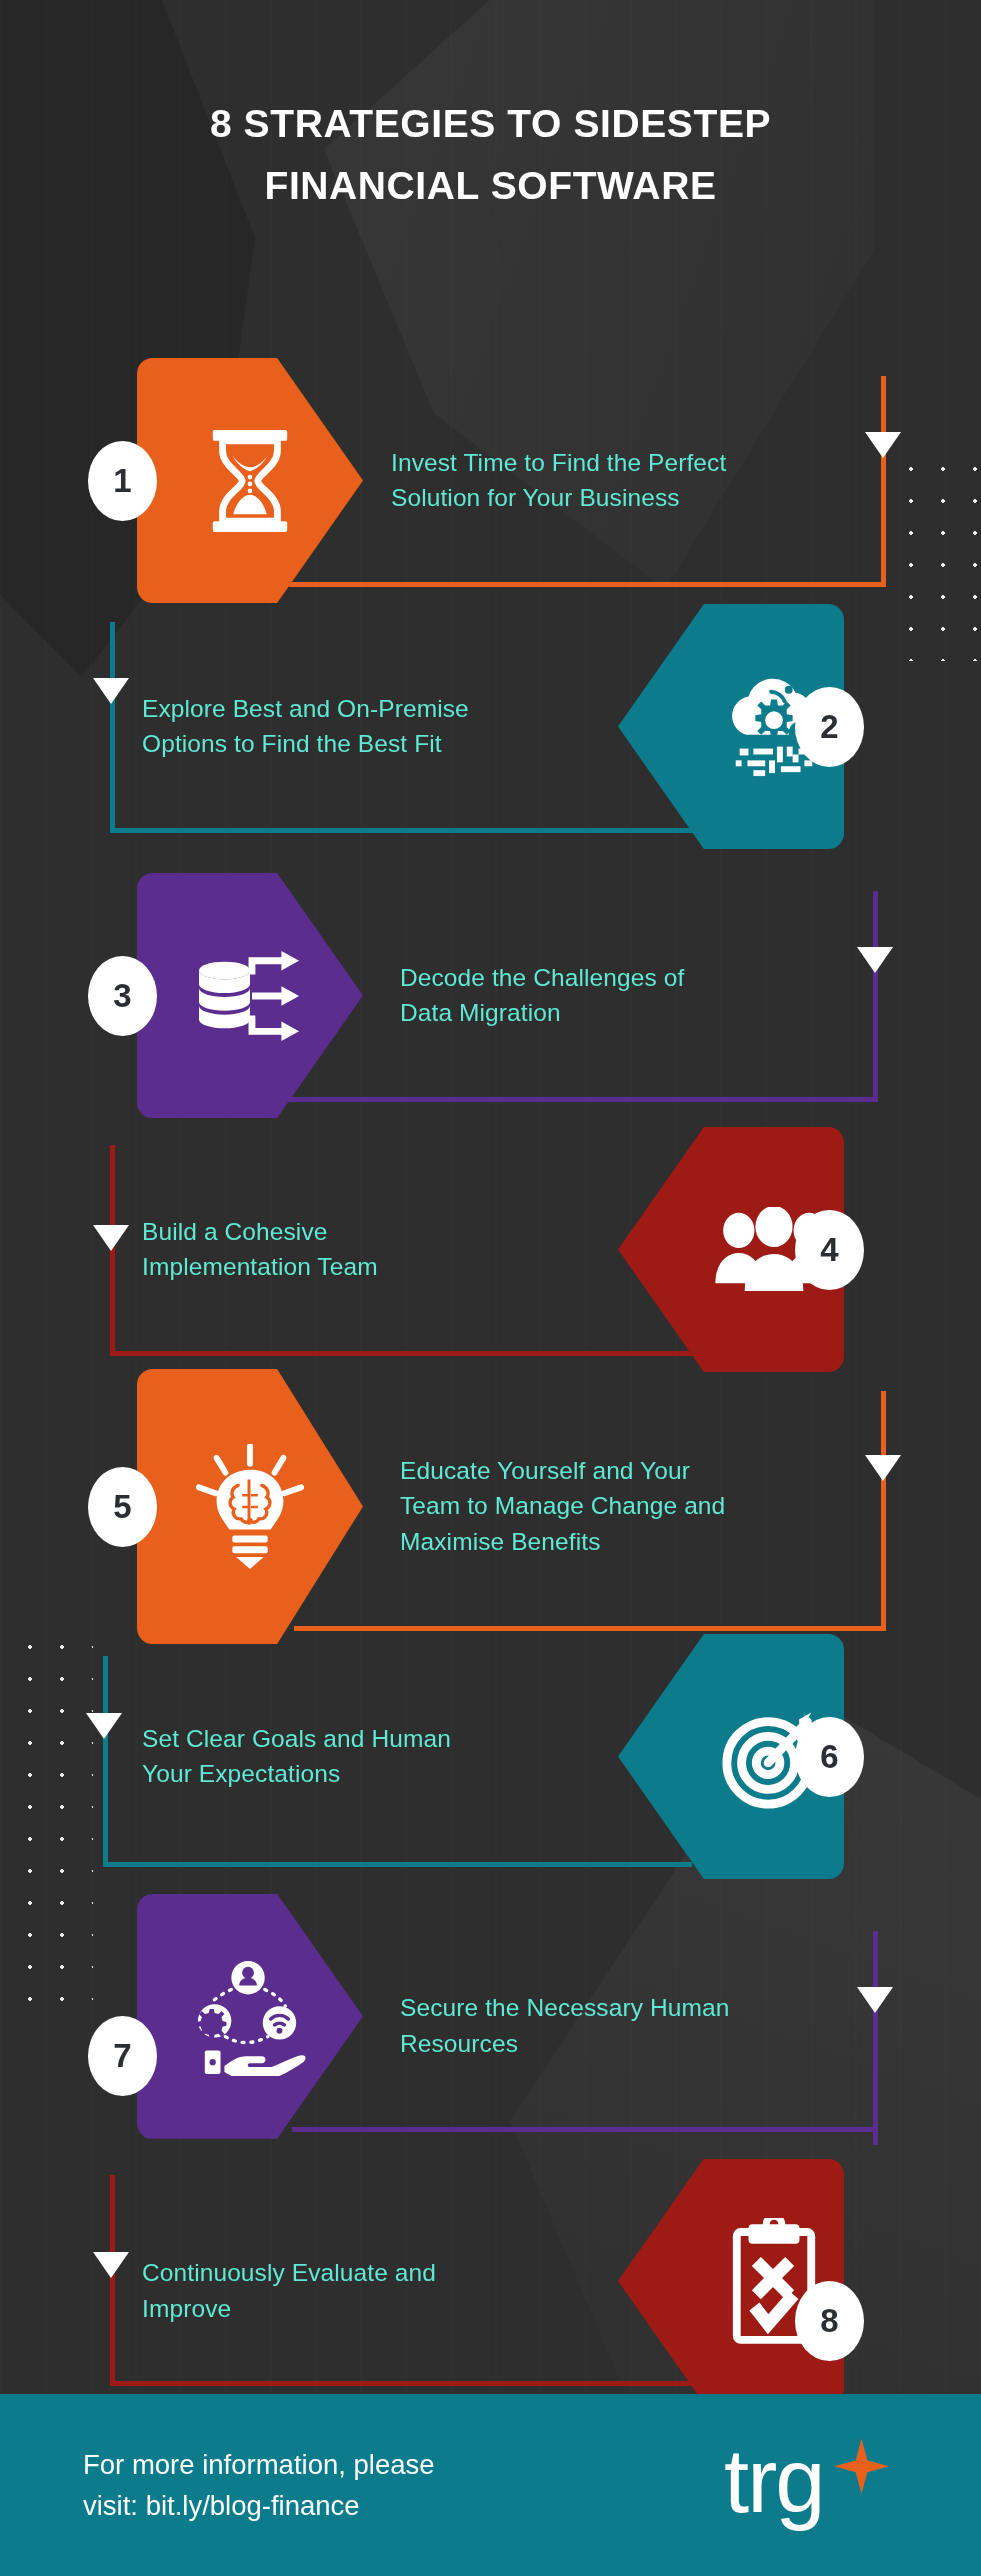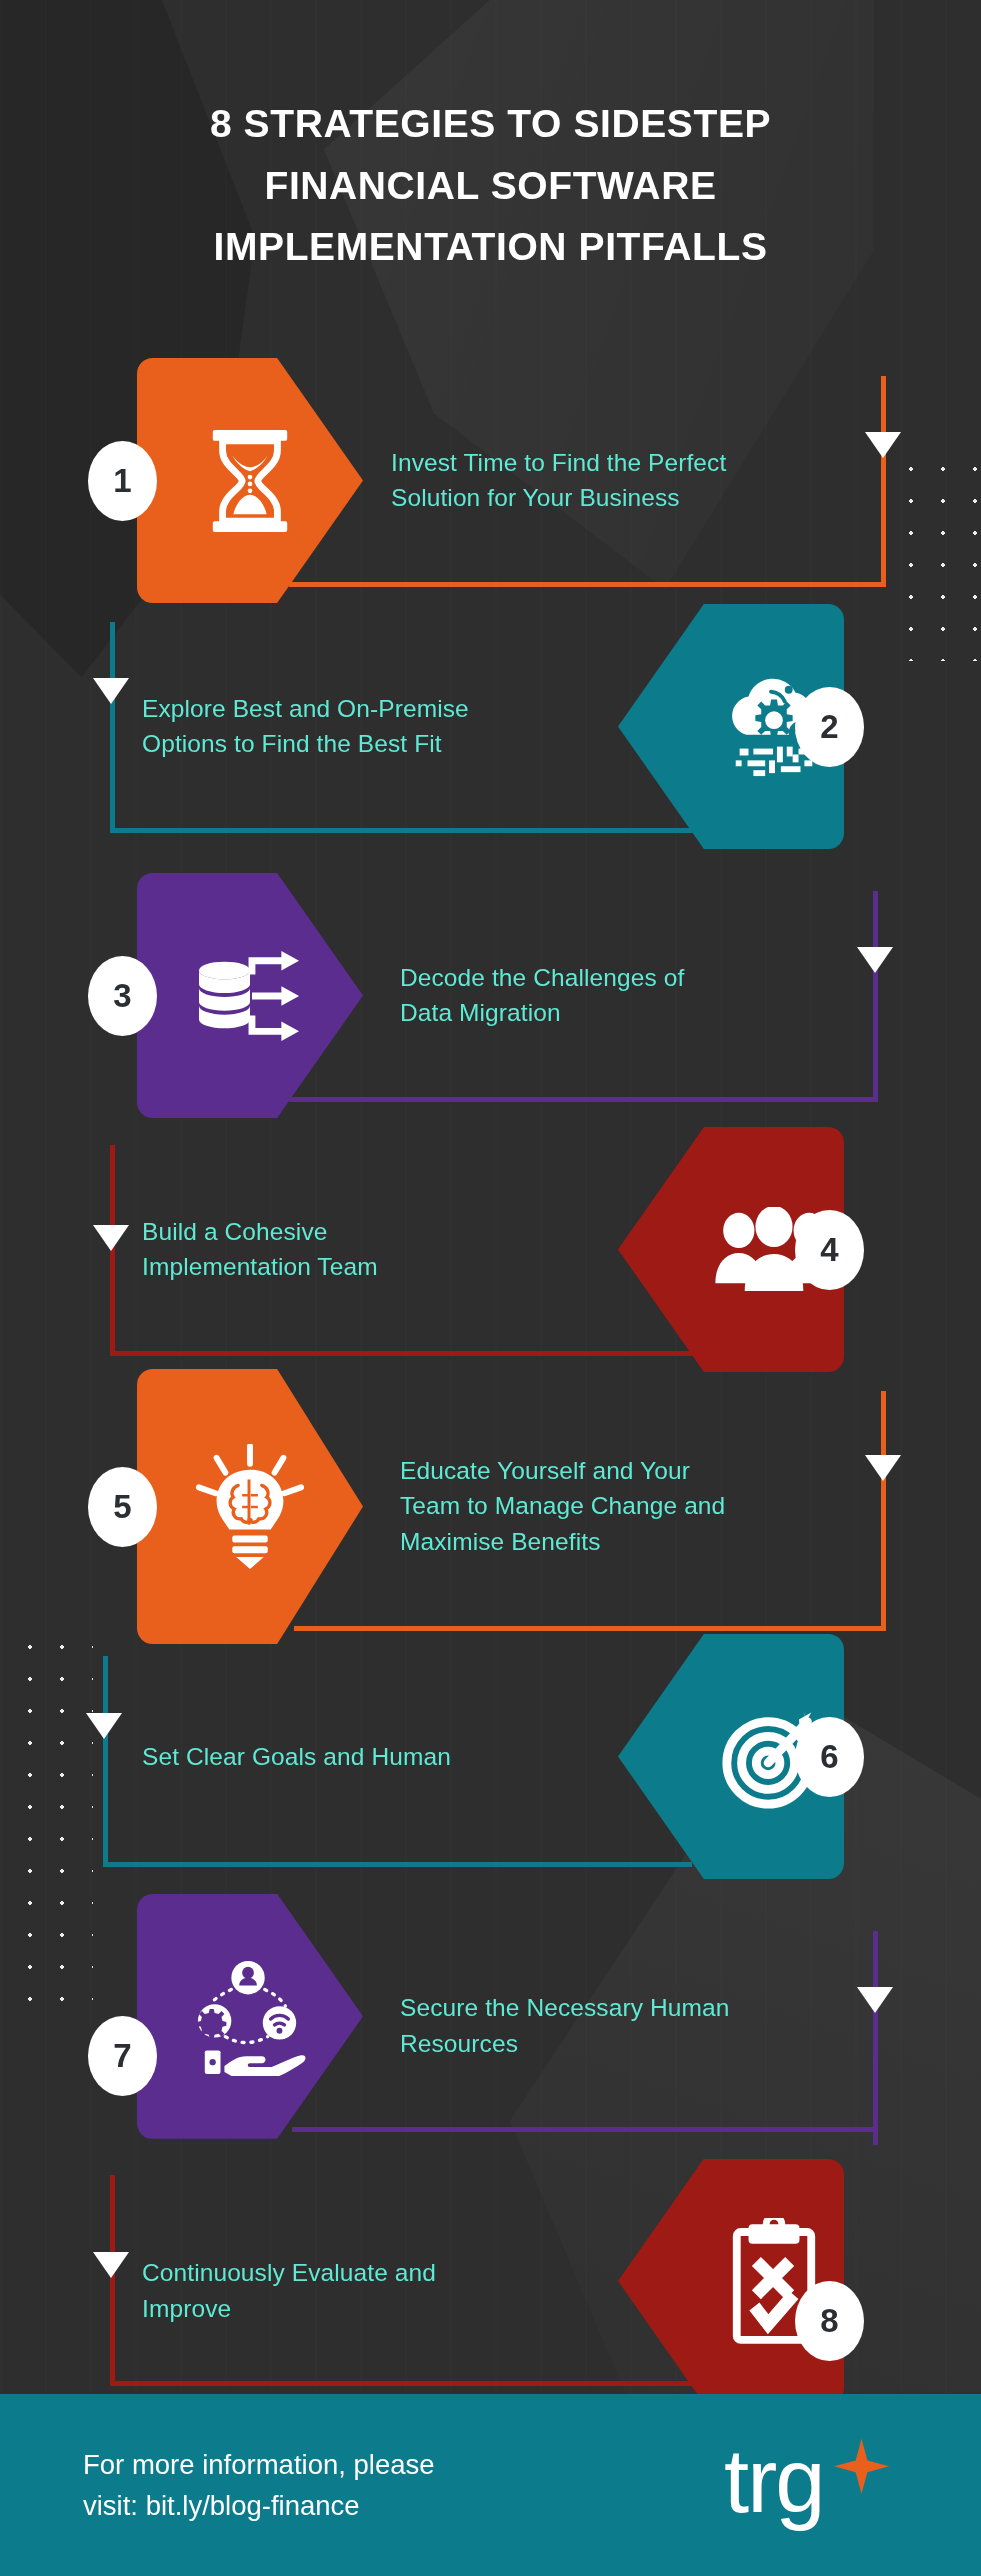--- a/index.html
+++ b/index.html
@@ -136,21 +136,20 @@
     <div class="bg-shape bg-wedge-1"></div>
     <div class="bg-shape bg-wedge-2"></div>
     <div class="bg-shape bg-wedge-3"></div>
     <div class="dot-grid dots-right"></div>
     <div class="dot-grid dots-left"></div>
   </div>
 
   <div class="title">
     <span>8 STRATEGIES TO SIDESTEP</span>
     <span>FINANCIAL SOFTWARE</span>
-    <span>IMPLEMENTATION PITFALLS</span>
   </div>
 
   <div class="step" style="top:358px">
     <div class="rail-v" style="left:881px;top:17.7px;height:211px;background:#e8601c"></div>
     <div class="rail-h" style="left:289px;top:224px;width:597px;background:#e8601c"></div>
     <div class="arrow-down" style="left:865px;top:74px"></div>
 
     <div class="hexbox icon-left" style="left:137px">
       <div class="hex right-point" style="background:#e8601c"></div>
       <div class="hex-icon">
@@ -329,20 +328,21 @@
           <path d="M50 62 L90 20" stroke-width="9" stroke-linecap="round"></path>
           <path d="M84 6 l10 14 14 -8 -8 14 14 10 -18 2 -2 -18z" fill="#ffffff" stroke="none" transform="translate(-14,-2) scale(0.9) translate(12,2)"></path>
           <path d="M86 10 l6 16 16 -6 -10 16z" fill="#ffffff" stroke="none"></path>
         </svg>
       </div>
     </div>
     <div class="num-badge" style="left:795px">6</div>
 
     <div class="step-text" style="left:142px;width:461px">
       <div>Set Clear Goals and Human</div>
+      <div>Your Expectations</div>
     </div>
   </div>
 
   <div class="step" style="top:1884px;height:265px">
     <div class="rail-v" style="left:873px;top:47px;height:214px;background:#5b2d8e"></div>
     <div class="rail-h" style="left:292px;top:243px;width:584px;background:#5b2d8e"></div>
     <div class="arrow-down" style="left:857px;top:103px"></div>
 
     <div class="hexbox icon-left" style="left:137px;top:9.8px;height:245px">
       <div class="hex right-point" style="background:#5b2d8e"></div>

